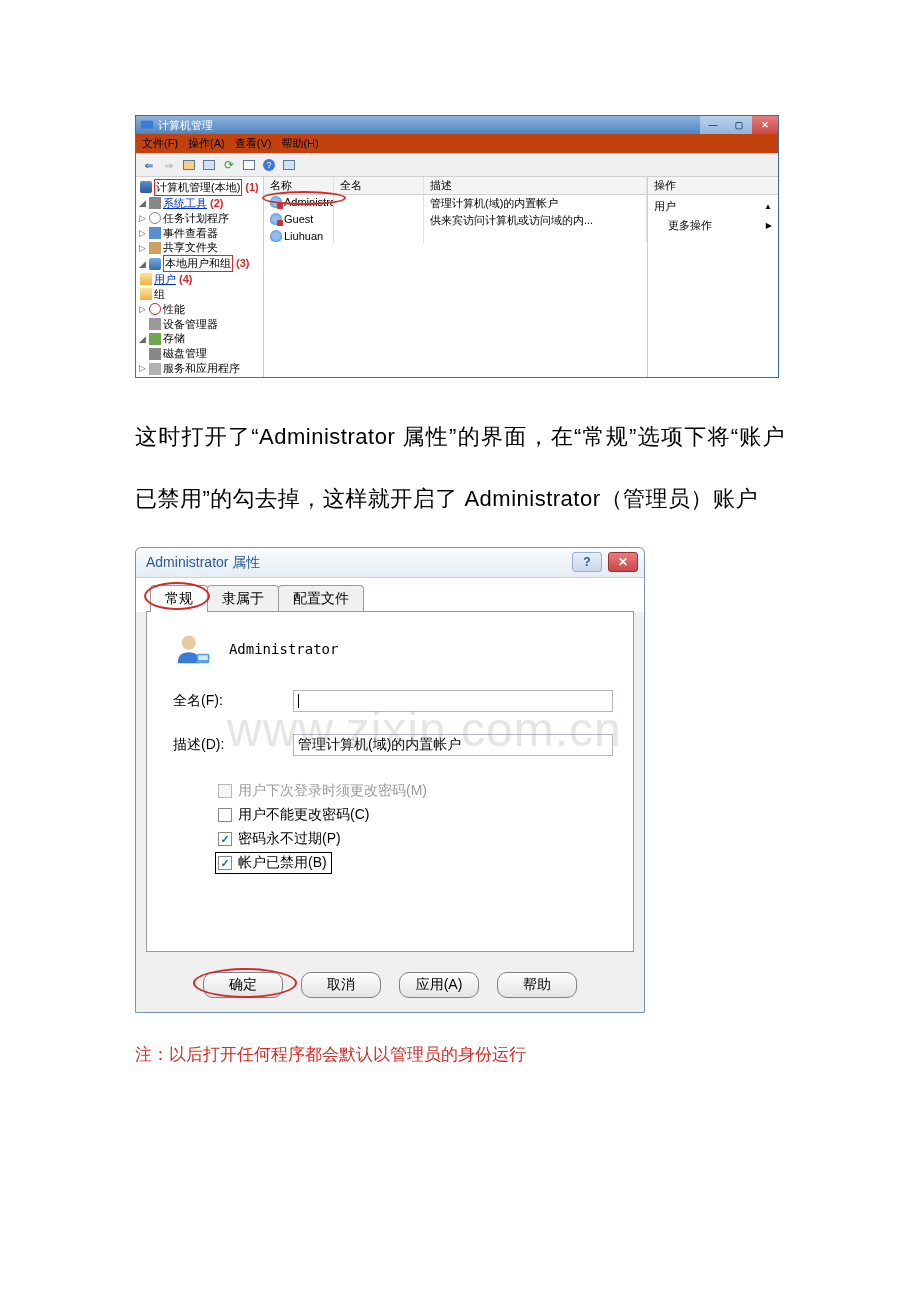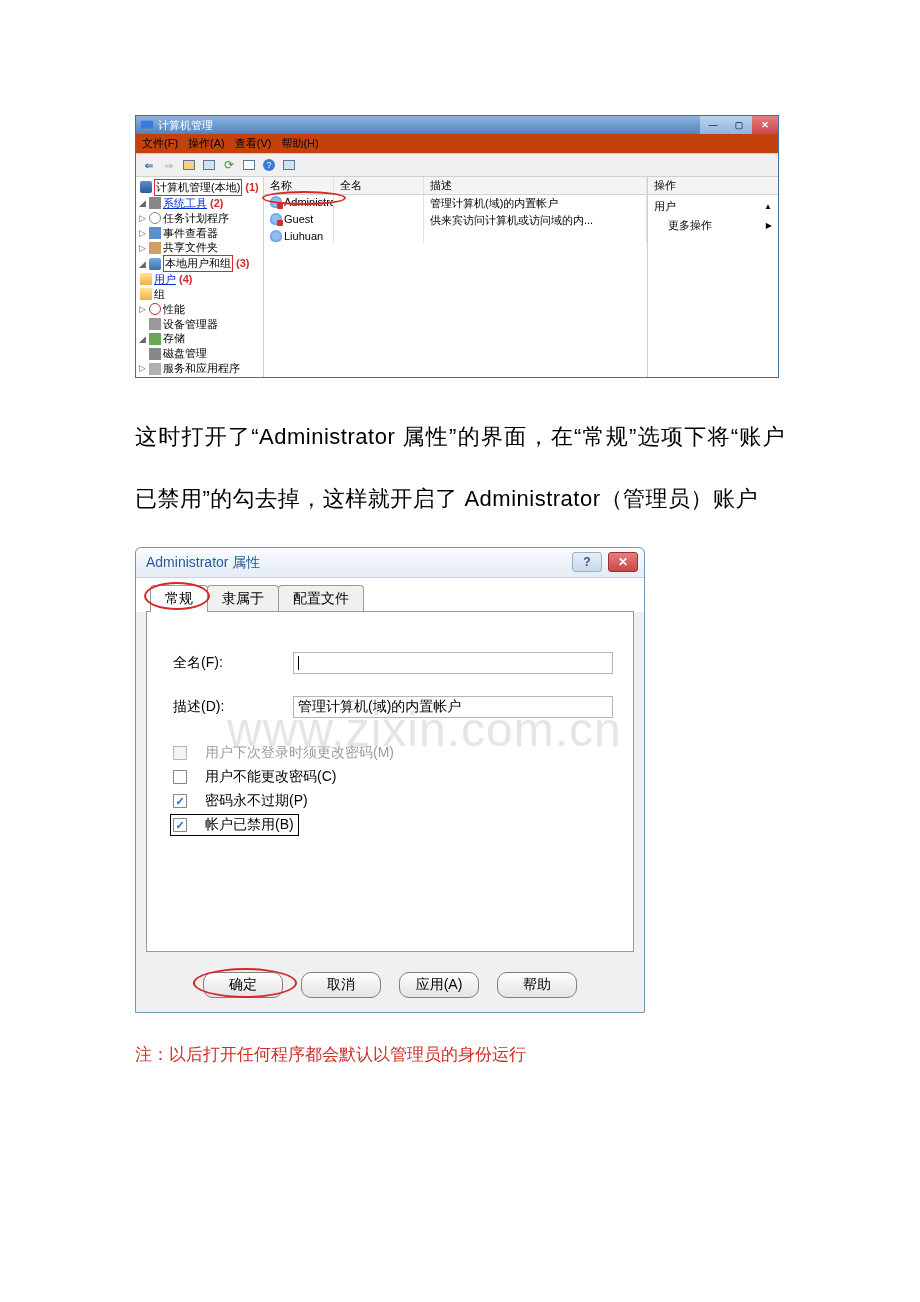--- a/index.html
+++ b/index.html
@@ -311,23 +311,24 @@
     width: 1px; height: 14px; background: #000;
   }
   .chk-group {
     margin-top: 26px;
     font-family: "SimSun", sans-serif;
     font-size: 14px;
   }
   .chk {
     display: flex;
     align-items: center;
-    gap: 18px;
+    gap: 6px;
     margin-bottom: 6px;
     position: relative;
+    margin-left: 45px;
   }
   .chk .box {
     width: 14px; height: 14px;
     border: 1px solid #888;
     background: #fff;
     display: flex; align-items: center; justify-content: center;
     font-size: 11px; color: #2a6ad0;
   }
   .chk.disabled { color: #9a9a9a; }
   .chk.disabled .box { border-color: #b8b8b8; background: #f4f4f4; }
@@ -549,20 +550,31 @@
       <div class="dbtn close">✕</div>
     </div>
     <div class="dlg-tabs">
       <div class="tab active">常规</div>
       <div class="tab">隶属于</div>
       <div class="tab">配置文件</div>
       <div class="dlg-tab-line"></div>
       <div class="circ-tab"></div>
     </div>
     <div class="dlg-content">
+      <div>
+        <span class="usericon">
+          <svg viewBox="0 0 48 48">
+            <circle cx="20" cy="16" r="9" fill="#e8c9a0"></circle>
+            <path d="M6 42 Q6 28 20 28 Q34 28 34 42 Z" fill="#3a7ad9"></path>
+            <rect x="30" y="30" width="16" height="12" rx="2" fill="#5aa0e0"></rect>
+            <rect x="32" y="32" width="12" height="6" fill="#cfe6ff"></rect>
+          </svg>
+        </span>
+        <span class="acctname">Administrator</span>
+      </div>
 
       <div class="formrow">
         <span class="lbl">全名(F):</span>
         <div class="field">
           <span class="cursor"></span>
           <span></span>
         </div>
       </div>
       <div class="formrow">
         <span class="lbl">描述(D):</span>

